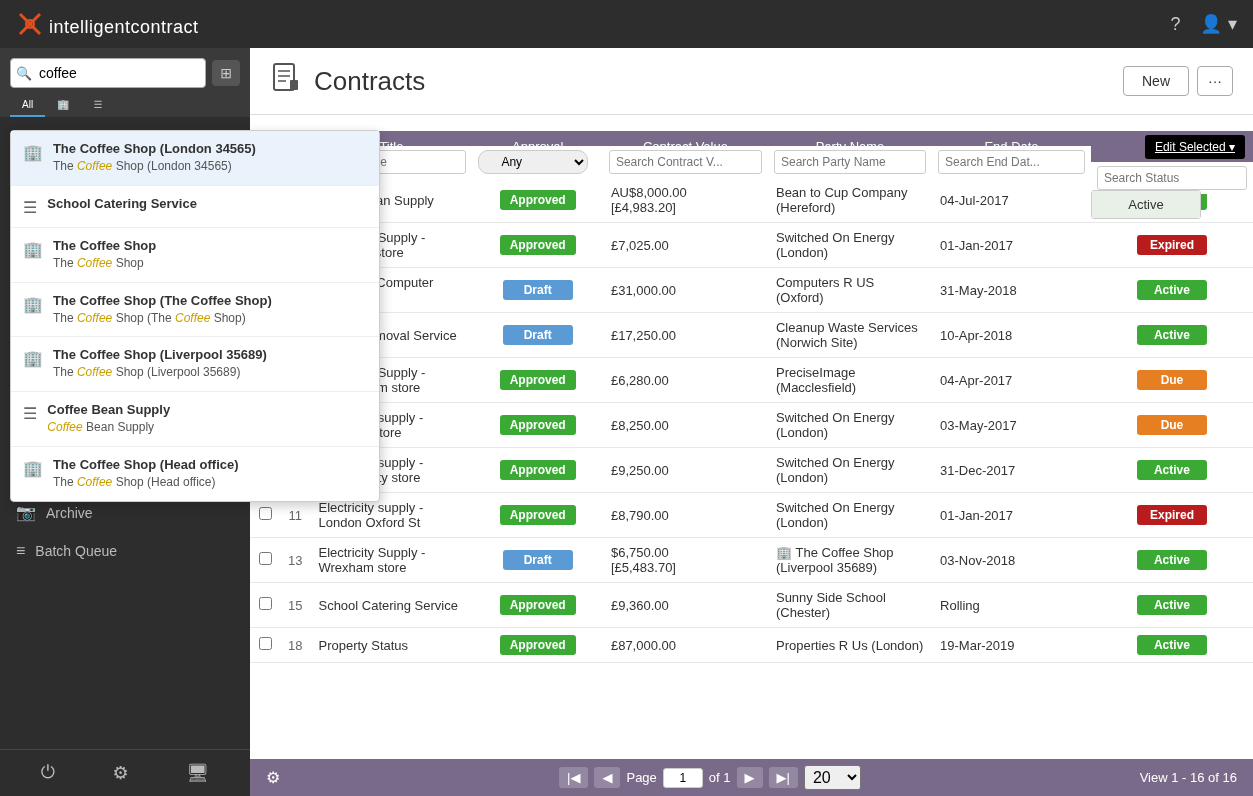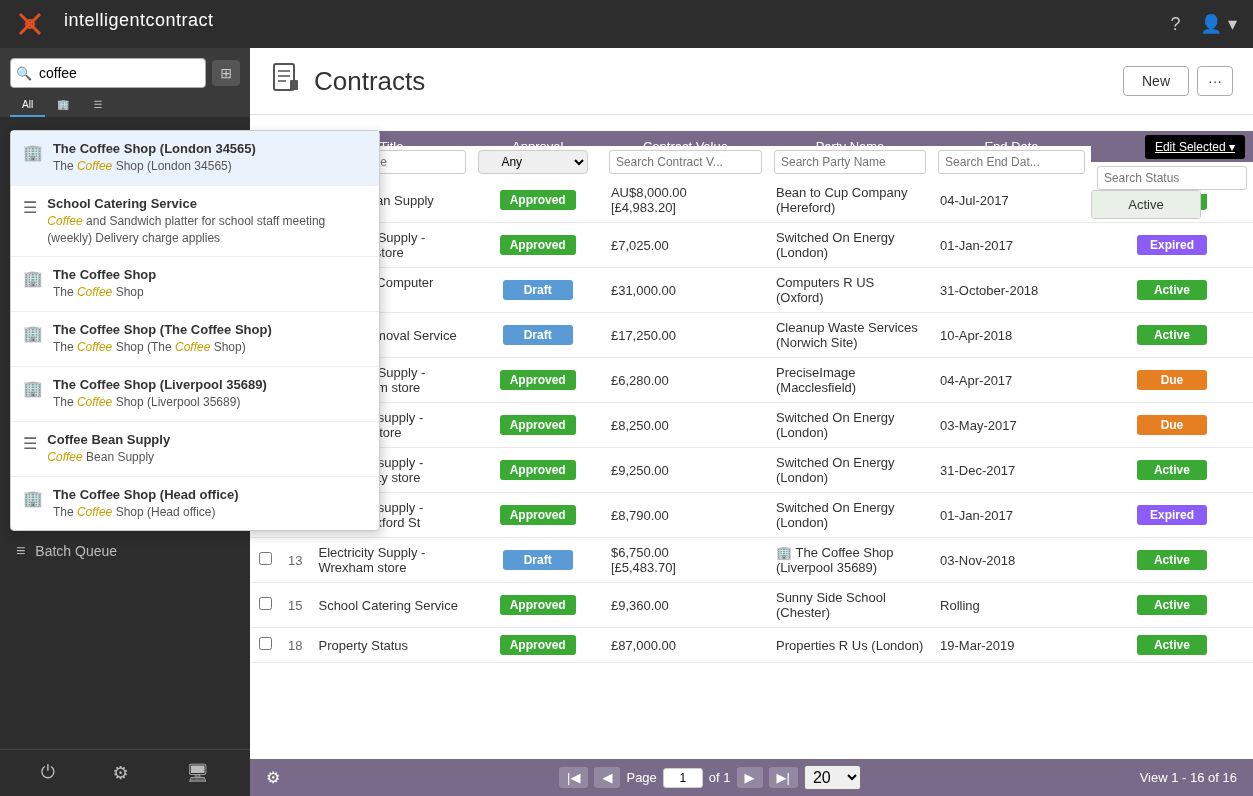--- a/index.html
+++ b/index.html
@@ -9,22 +9,22 @@
     #topbar {
       background: #2d2d2d;
       height: 48px;
       display: flex;
       align-items: center;
       padding: 0 16px;
       justify-content: space-between;
     }
     #logo-area {
       display: flex;
-      align-items: flex-start;
-      gap: 20px;
+      align-items: flex-end;
+      gap: 5px;
     }
     #logo-icon {
       width: 28px; height: 28px;
     }
     #logo-text {
       color: white;
       font-size: 18px;
       font-weight: 300;
       letter-spacing: 0.5px;
     }
@@ -289,21 +289,21 @@
       border-radius: 3px;
       font-size: 12px;
       font-weight: bold;
       color: white;
       text-align: center;
       min-width: 70px;
     }
     .badge-approved { background: #3aaa35; }
     .badge-draft { background: #5b9bd5; }
     .badge-active { background: #3aaa35; }
-    .badge-expired { background: #8b5cf6; }
+    .badge-expired { background: #b91c1c; }
     .badge-due { background: #e67e22; }
 
     
     #pagination {
       background: #7a6a8a;
       color: white;
       padding: 6px 16px;
       display: flex;
       align-items: center;
       justify-content: space-between;
@@ -363,21 +363,21 @@
     }
     .status-option.selected { background: #e8f0e8; }
 
     .approval-select-wrap {
       display: flex; align-items: center; gap: 2px;
     }
     .approval-select-wrap select {
       padding: 3px 18px;
       font-size: 12px;
       border: 1px solid #ccc;
-      border-radius: 4px;
+      border-radius: 10px;
     }
   </style>
 </head>
 <body>
 
 <div id="topbar">
   <div id="logo-area">
     <svg id="logo-icon" viewBox="0 0 28 28">
       <rect width="28" height="28" fill="none"></rect>
       <line x1="4" y1="4" x2="24" y2="24" stroke="#e05020" stroke-width="3"></line>
@@ -416,21 +416,20 @@
         <span class="item-icon">🏢</span>
         <div class="item-content">
           <div class="item-title">The Coffee Shop (London 34565)</div>
           <div class="item-subtitle">The <span class="highlight">Coffee</span> Shop (London 34565)</div>
         </div>
       </div>
       <div class="dropdown-item">
         <span class="item-icon">☰</span>
         <div class="item-content">
           <div class="item-title">School Catering Service</div>
-          <div class="item-subtitle"><span class="highlight">Coffee</span> and Sandwich platter for school staff meeting (weekly) Delivery charge applies</div>
         </div>
       </div>
       <div class="dropdown-item">
         <span class="item-icon">🏢</span>
         <div class="item-content">
           <div class="item-title">The Coffee Shop</div>
           <div class="item-subtitle">The <span class="highlight">Coffee</span> Shop</div>
         </div>
       </div>
       <div class="dropdown-item">
@@ -598,21 +597,21 @@
     <td class="checkbox-cell">
       <input type="checkbox" style="">
     </td>
     <td class="id-cell">6</td>
     <td>Supply of Computer<br>Servers</td>
     <td style="text-align:center;">
       <span class="badge badge-draft">Draft</span>
     </td>
     <td>£31,000.00</td>
     <td>Computers R US (Oxford)</td>
-    <td>31-October-2018</td>
+    <td>31-May-2018</td>
     <td style="text-align:center;">
       <span class="badge badge-active">Active</span>
     </td>
   </tr>
             <tr>
     <td class="checkbox-cell">
       <input type="checkbox" style="">
     </td>
     <td class="id-cell">7</td>
     <td>Waste Removal Service</td>

